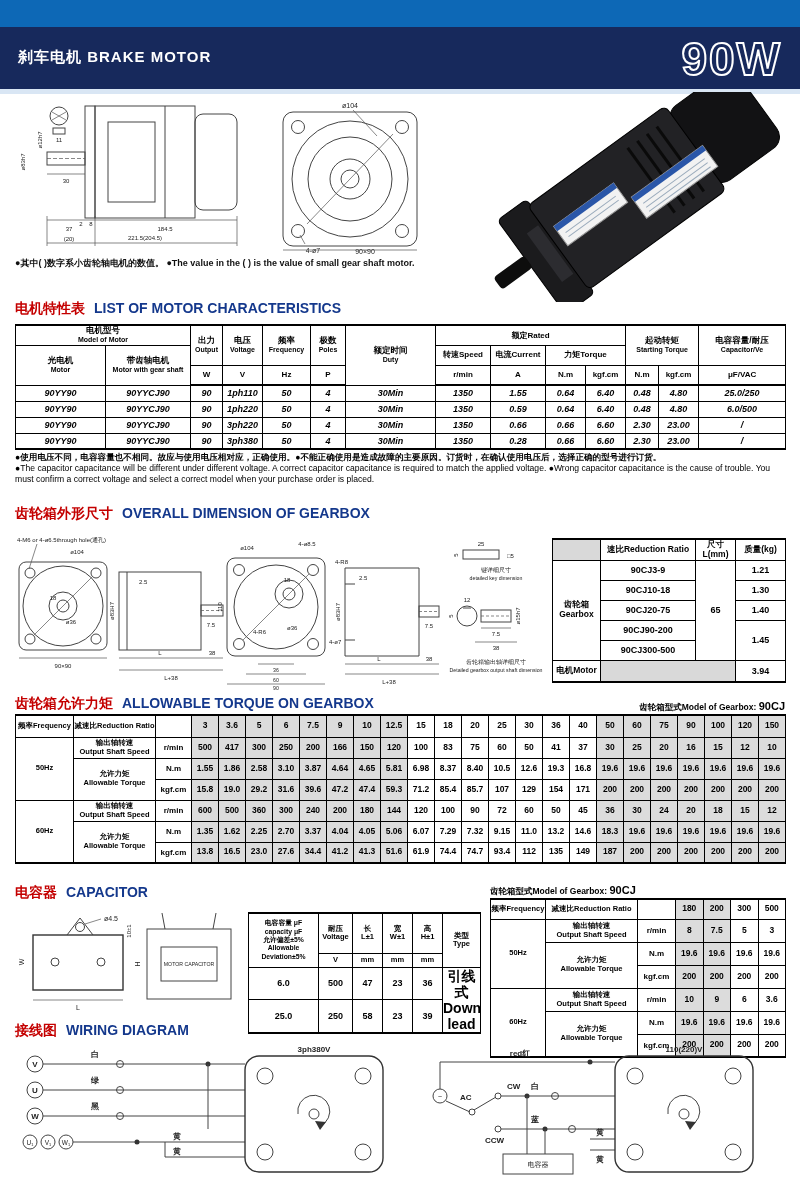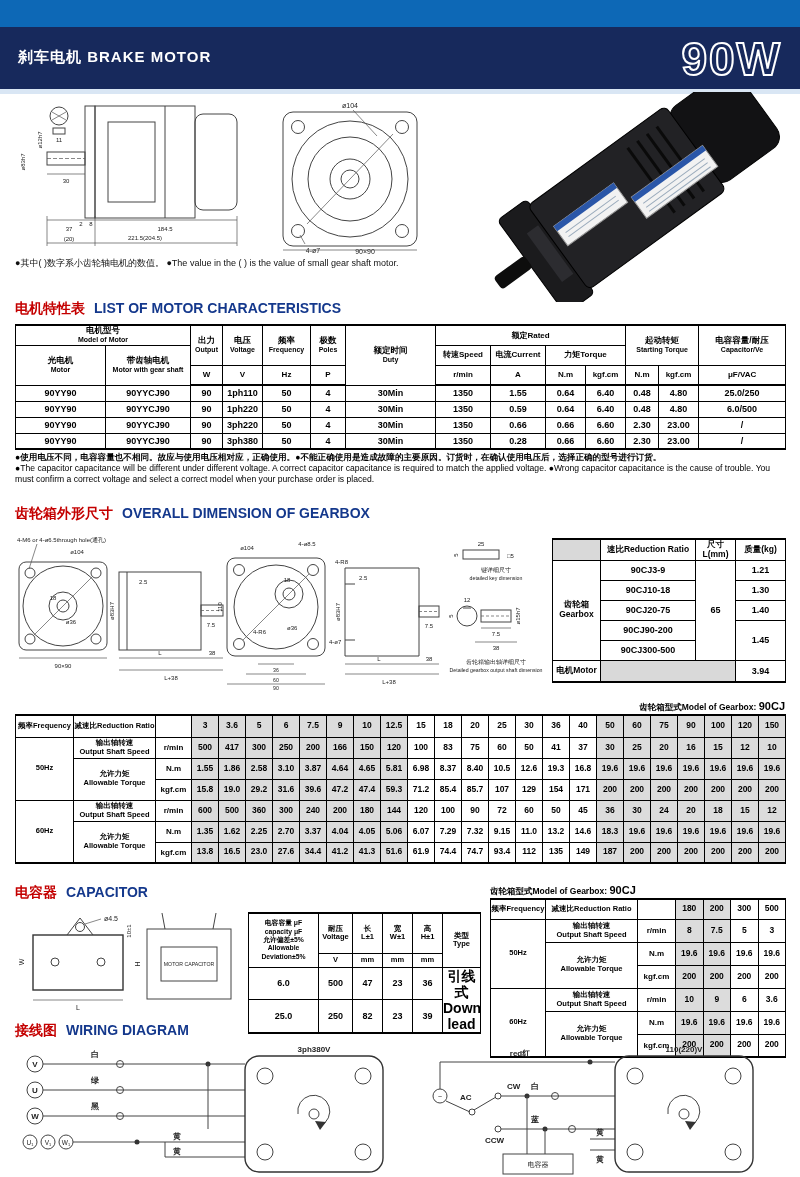--- a/index.html
+++ b/index.html
@@ -12,33 +12,33 @@
   .hdr-strip { position:absolute; left:0; top:89px; width:800px; height:5px; background:#d9e6f4; }
   .hdr-title { position:absolute; left:18px; top:48px; color:#fff; font-weight:bold; font-size:15px; letter-spacing:1px; }
   .hdr-watt  { position:absolute; right:18px; top:32px; font-size:46px; font-weight:bold; letter-spacing:2px;
                color:rgba(23,41,92,0); -webkit-text-stroke:2px #ffffff; }
 
   .abs { position:absolute; }
   .sec-title { position:absolute; font-size:14px; font-weight:bold; white-space:nowrap; }
   .sec-title .cn { color:#c40000;font-family:Liberation Serif, serif; }
   .sec-title .en { color:#14388c; margin-left:9px; }
 
-  .note-line { position:absolute; font-size:9px; font-weight:normal; color:#111; }
+  .note-line { position:absolute; font-size:9px; font-weight:bold; color:#111; }
 
   table.tbl { border-collapse:collapse; table-layout:fixed; background:#fff; }
   table.tbl td, table.tbl th { border:1px solid #000; text-align:center; vertical-align:middle;
       font-size:9px; line-height:1.15; padding:0; overflow:hidden; }
   table.tbl th { font-weight:bold; }
   table.motor, table.bigtq, table.weight, table.captbl, table.smalltq { border-top:2.5px solid #000; border-bottom:2.5px solid #000; }
 
   table.motor th { font-size:8px; }
   table.motor .cnl { font-size:8.5px; display:block; }
   table.motor .enl { font-size:7px; display:block; font-weight:bold; }
   table.motor tr.h3 th { border-bottom:2px solid #000; }
-  table.motor td.gen { font-weight:600; }
+  table.motor td.gen { font-weight:600;font-style:italic; }
 
   table.bigtq th, table.smalltq th { font-size:7.5px; }
   table.bigtq td, table.smalltq td { font-size:8.5px; font-weight:600; }
   td.sh { background:#dcdcdc; }
   tr.rhead td.gen { font-weight:bold; }
   .u { font-size:8px !important; font-weight:600; }
 
   table.weight th { font-size:8.5px; }
   table.weight td { font-size:9px; font-weight:600; }
   .gray { background:#d9d9d9; }
@@ -437,20 +437,23 @@
           <td>90CJ300-500</td>
         </tr>
     <tr style="height:22px">
       <th>电机Motor</th>
       <td colspan="2" class="gray"></td>
       <td>3.94</td>
     </tr>
   </tbody>
     </table>
 
+  <div class="sec-title" style="left:15px;top:695px">
+    <span class="cn">齿轮箱允许力矩</span><span class="en">ALLOWABLE TORQUE ON GEARBOX</span>
+  </div>
   <div class="model-lbl" style="left:540px;top:700px;width:245px">
     <span>齿轮箱型式Model of Gearbox:</span> <b>90CJ</b>
   </div>
 
   <table class="tbl bigtq abs" style="left:15px;top:714px;width:770px">
     <colgroup>
         <col style="width:58px">
         <col style="width:82px">
         <col style="width:36px">
         <col span="22" style="width:27px">
@@ -694,21 +697,21 @@
       <td>6.0</td>
       <td>500</td>
       <td>47</td>
       <td>23</td>
       <td>36</td>
       <td rowspan="2" style="font-size:14px"><span>引线式</span><br><span>Down-lead</span></td>
     </tr>
     <tr style="height:18px">
       <td>25.0</td>
       <td>250</td>
-      <td>82</td>
+      <td>58</td>
       <td>23</td>
       <td>39</td>
     </tr>
   </tbody>
     </table>
 
   <div class="model-lbl" style="left:490px;top:884px;width:295px;text-align:left">
     <span>齿轮箱型式Model of Gearbox:</span> <b>90CJ</b>
   </div>
 

